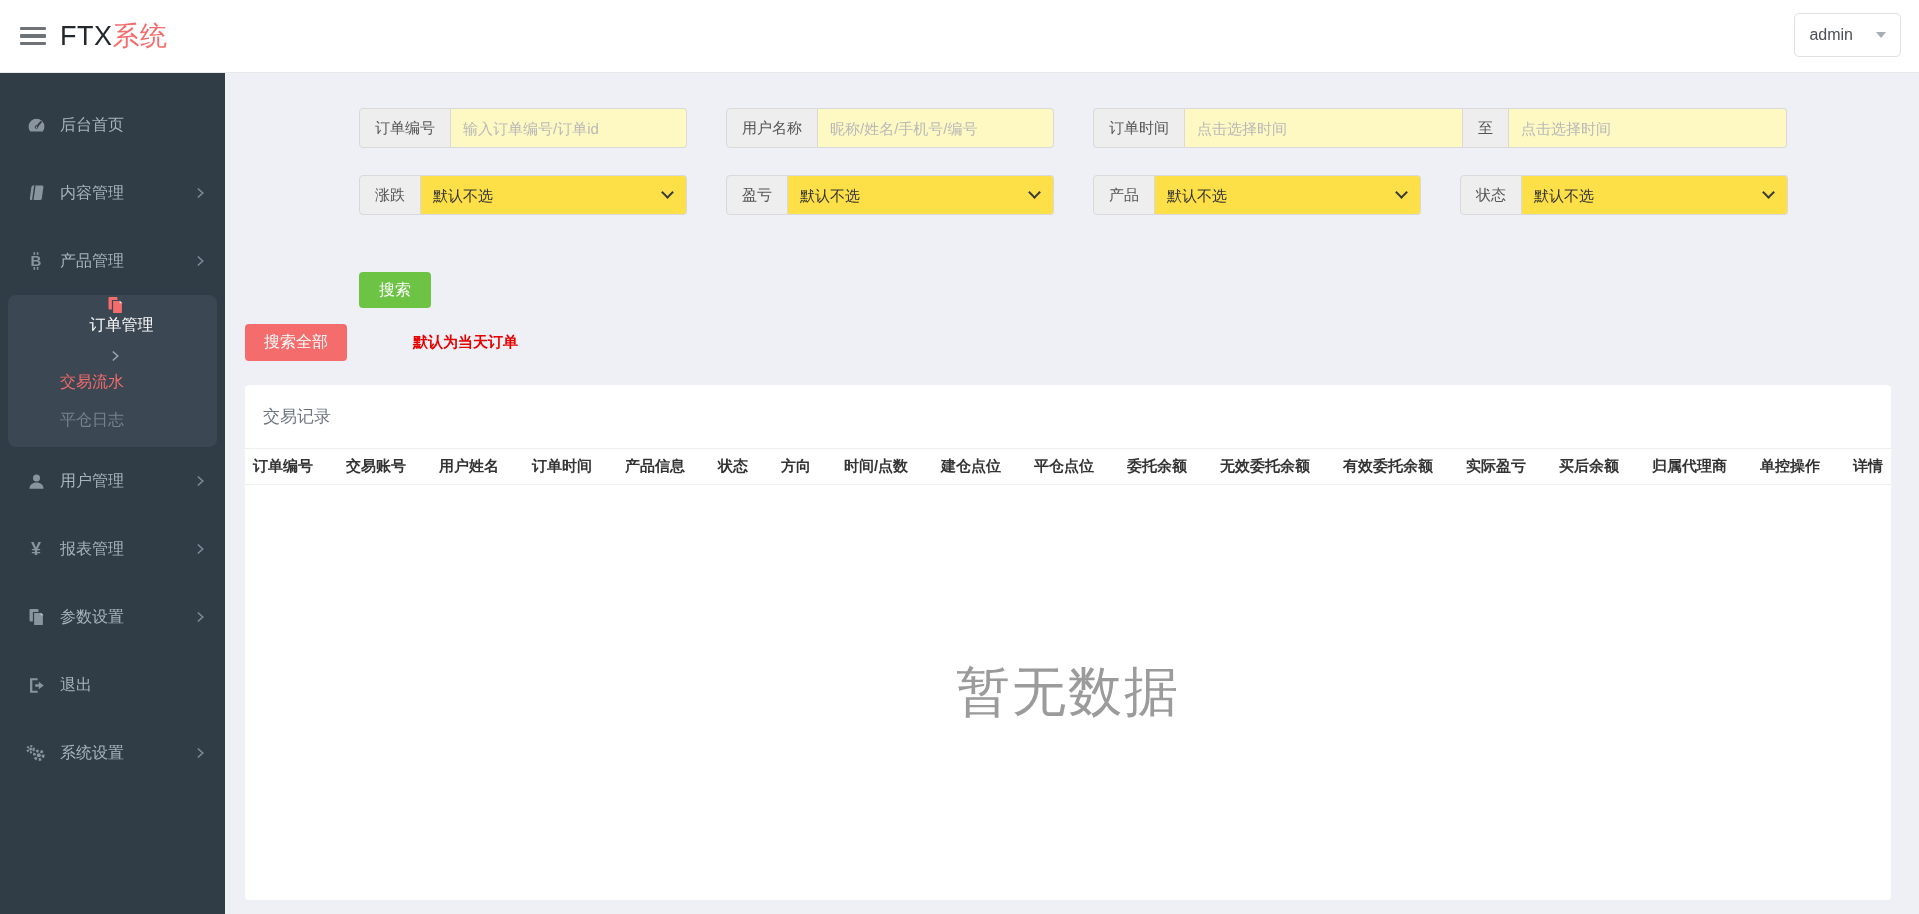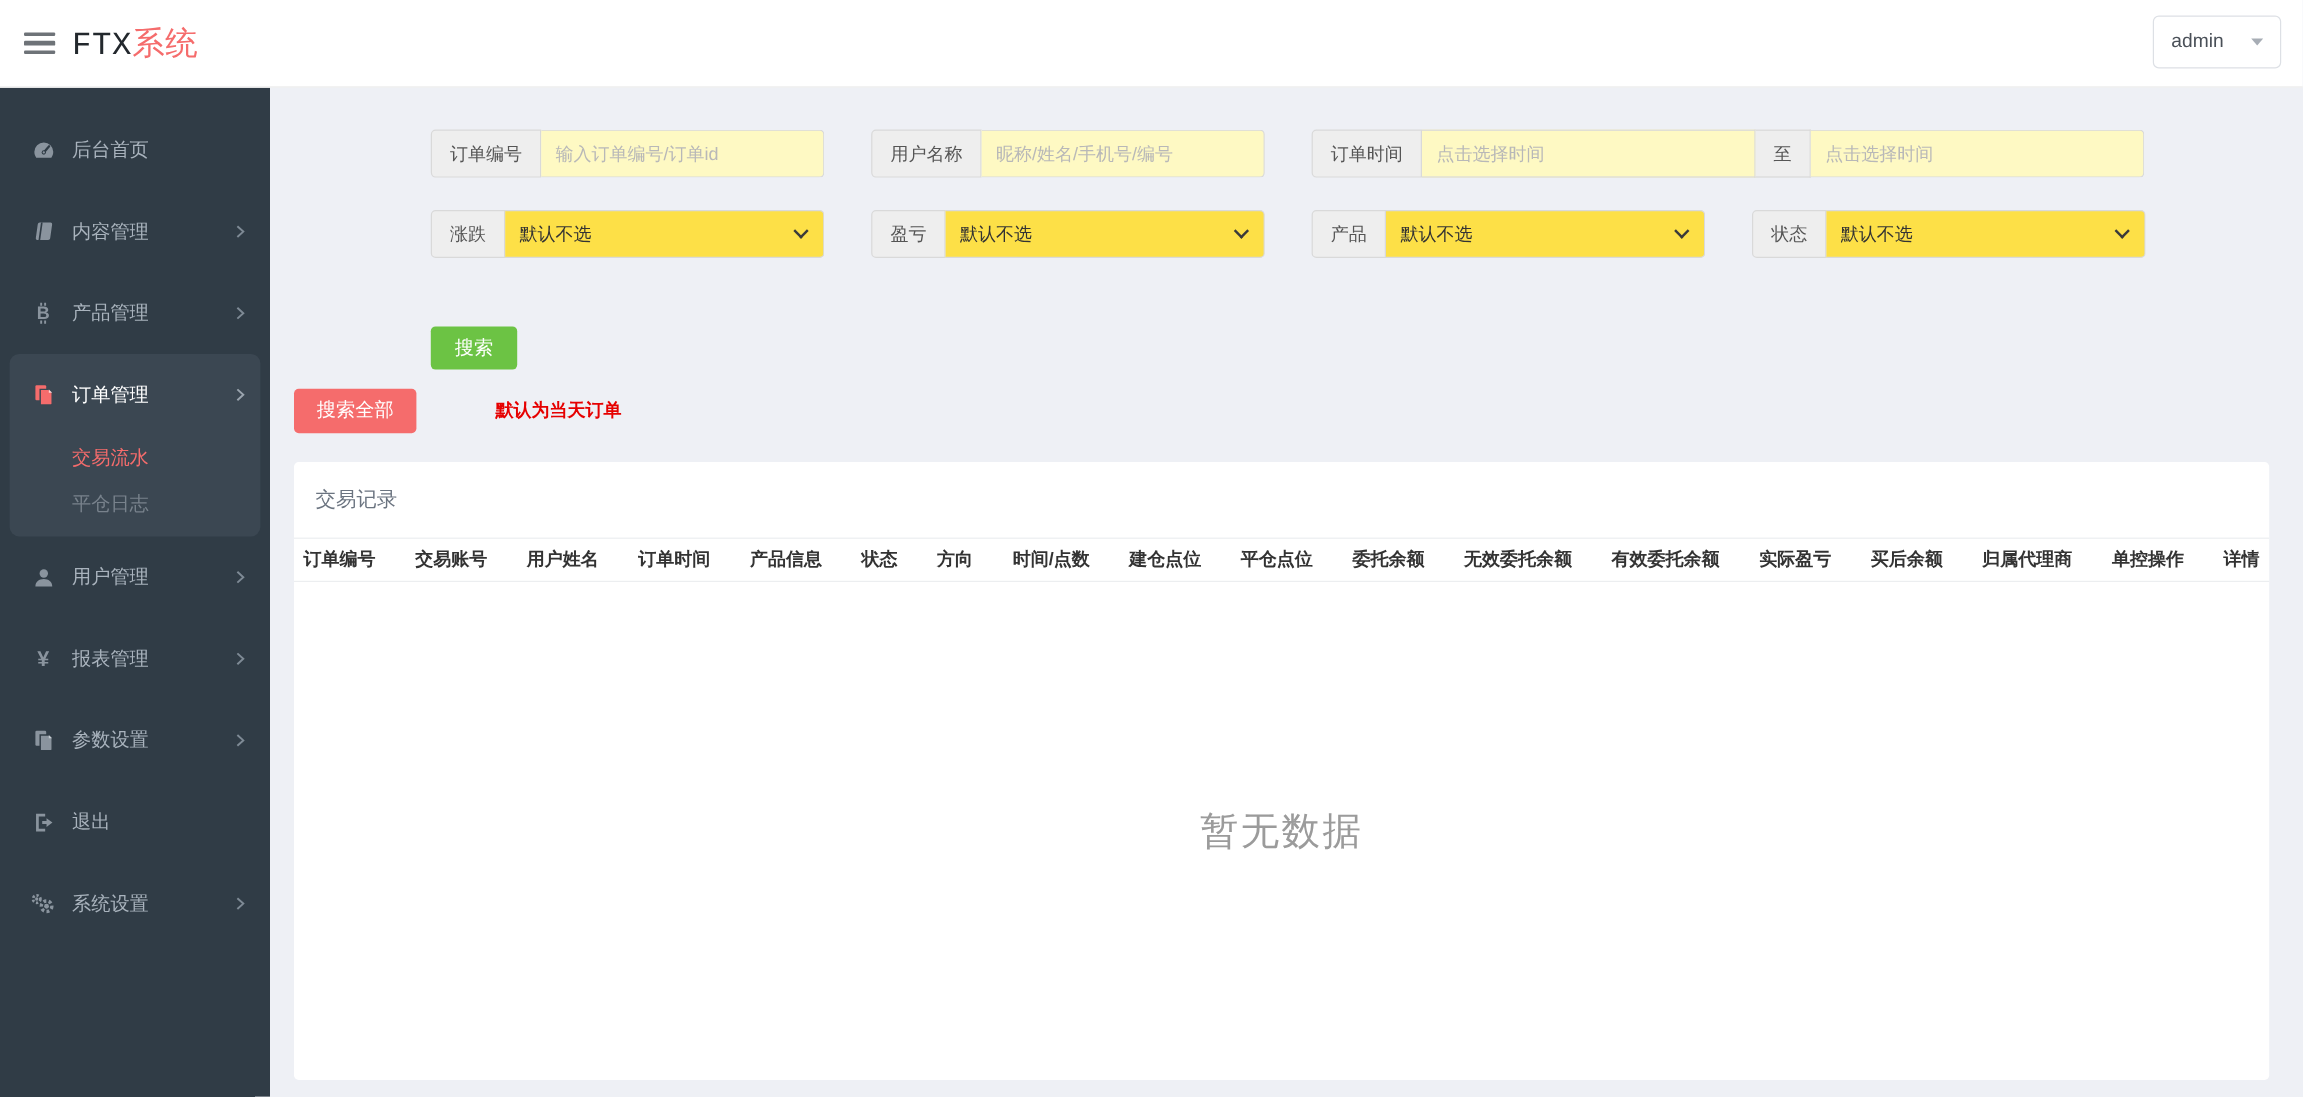--- a/index.html
+++ b/index.html
@@ -4,21 +4,21 @@
 <style>
   * { margin:0; padding:0; box-sizing:border-box; }
   html,body { width:1919px; height:914px; overflow:hidden; background:#eef0f5;
     font-family:"Liberation Sans","DejaVu Sans",sans-serif; }
 
   
   .hdr { position:relative; height:73px; background:#fff; border-bottom:1px solid #e9e9e9;
     display:flex; align-items:center; }
   .burger { width:28px; margin-left:20px; cursor:pointer; }
   .burger div { height:3.5px; background:#6e7378; border-radius:1px; margin:4px 0; width:26px; }
-  .logo { margin-left:12px; font-size:27px; font-weight:500; letter-spacing:0.5px;font-family:Liberation Mono, monospace; }
+  .logo { margin-left:12px; font-size:27px; font-weight:500; letter-spacing:0.5px; }
   .logo .lp { color:#23282d; }
   .logo .la { color:#f56c6c; }
   .admin-btn { position:absolute; right:18px; top:13px; height:44px; min-width:84px;
     border:1px solid #dde0e5; border-radius:5px; background:#fff; display:flex;
     align-items:center; justify-content:center; gap:23px; padding:0 14px; cursor:pointer;
     font-size:16px; color:#4a5058; }
   .caret-down { width:0; height:0; border-left:5px solid transparent; border-right:5px solid transparent;
     border-top:6px solid #a7adb5; }
 
   
@@ -27,21 +27,21 @@
   .main { flex:1; padding:35px 28px 0 20px; }
 
   
   .s-item { height:68px; display:flex; align-items:center; padding:0 20px 0 25px;
     cursor:pointer; color:#a9b3bd; font-size:16px; }
   .s-item .ic { width:22px; display:flex; justify-content:center; align-items:center; flex:none; }
   .s-item .lbl { margin-left:13px; flex:1; }
   .s-item.active-parent .lbl { color:#fff; }
   .yen-ic { font-size:18px; font-weight:bold; color:#8a949e; }
   .s-group { background:#3b4752; border-radius:8px; margin:0 8px; padding-bottom:8px; }
-  .s-group .s-item { padding:0 12px 0 17px; }
+  .s-group .s-item { padding:0 12px 0 17px;flex-direction:column; }
   .s-sub-item { height:38px; display:flex; align-items:center; padding-left:52px;
     font-size:16px; cursor:pointer; color:#78828c; }
   .s-sub-item.active { color:#f56c6c; }
 
   
   .filters { margin-left:114px; }
   .frow { display:flex; gap:39px; margin-bottom:27px; }
   .igroup { display:flex; width:328px; height:40px; }
   .igroup.wide { width:694px; }
   .addon { background:#eee; border:1px solid #d9d9d9; color:#555; font-size:15px;
@@ -68,21 +68,21 @@
   .note-red { margin-left:30px; color:#e60000; font-weight:bold; font-size:15px; }
 
   
   .panel { margin-top:24px; background:#fff; border-radius:4px; height:515px;
     display:flex; flex-direction:column; }
   .p-title { padding:20px 18px; font-size:17px; color:#6b7480; }
   .thead { display:flex; justify-content:space-between; align-items:center; height:37px;
     border-top:1px solid #eceef0; border-bottom:1px solid #eceef0; padding:0 8px;
     font-size:15px; font-weight:bold; color:#333; white-space:nowrap; }
   .tbody { flex:1; display:flex; align-items:center; justify-content:center; }
-  .empty { font-size:32px; color:#9b9b9b; letter-spacing:2px; }
+  .empty { font-size:54px; color:#9b9b9b; letter-spacing:2px; }
 </style>
 </head>
 <body>
 
 <div class="hdr">
   <div class="burger">
     <div></div>
       <div></div>
       <div></div>
   </div>

